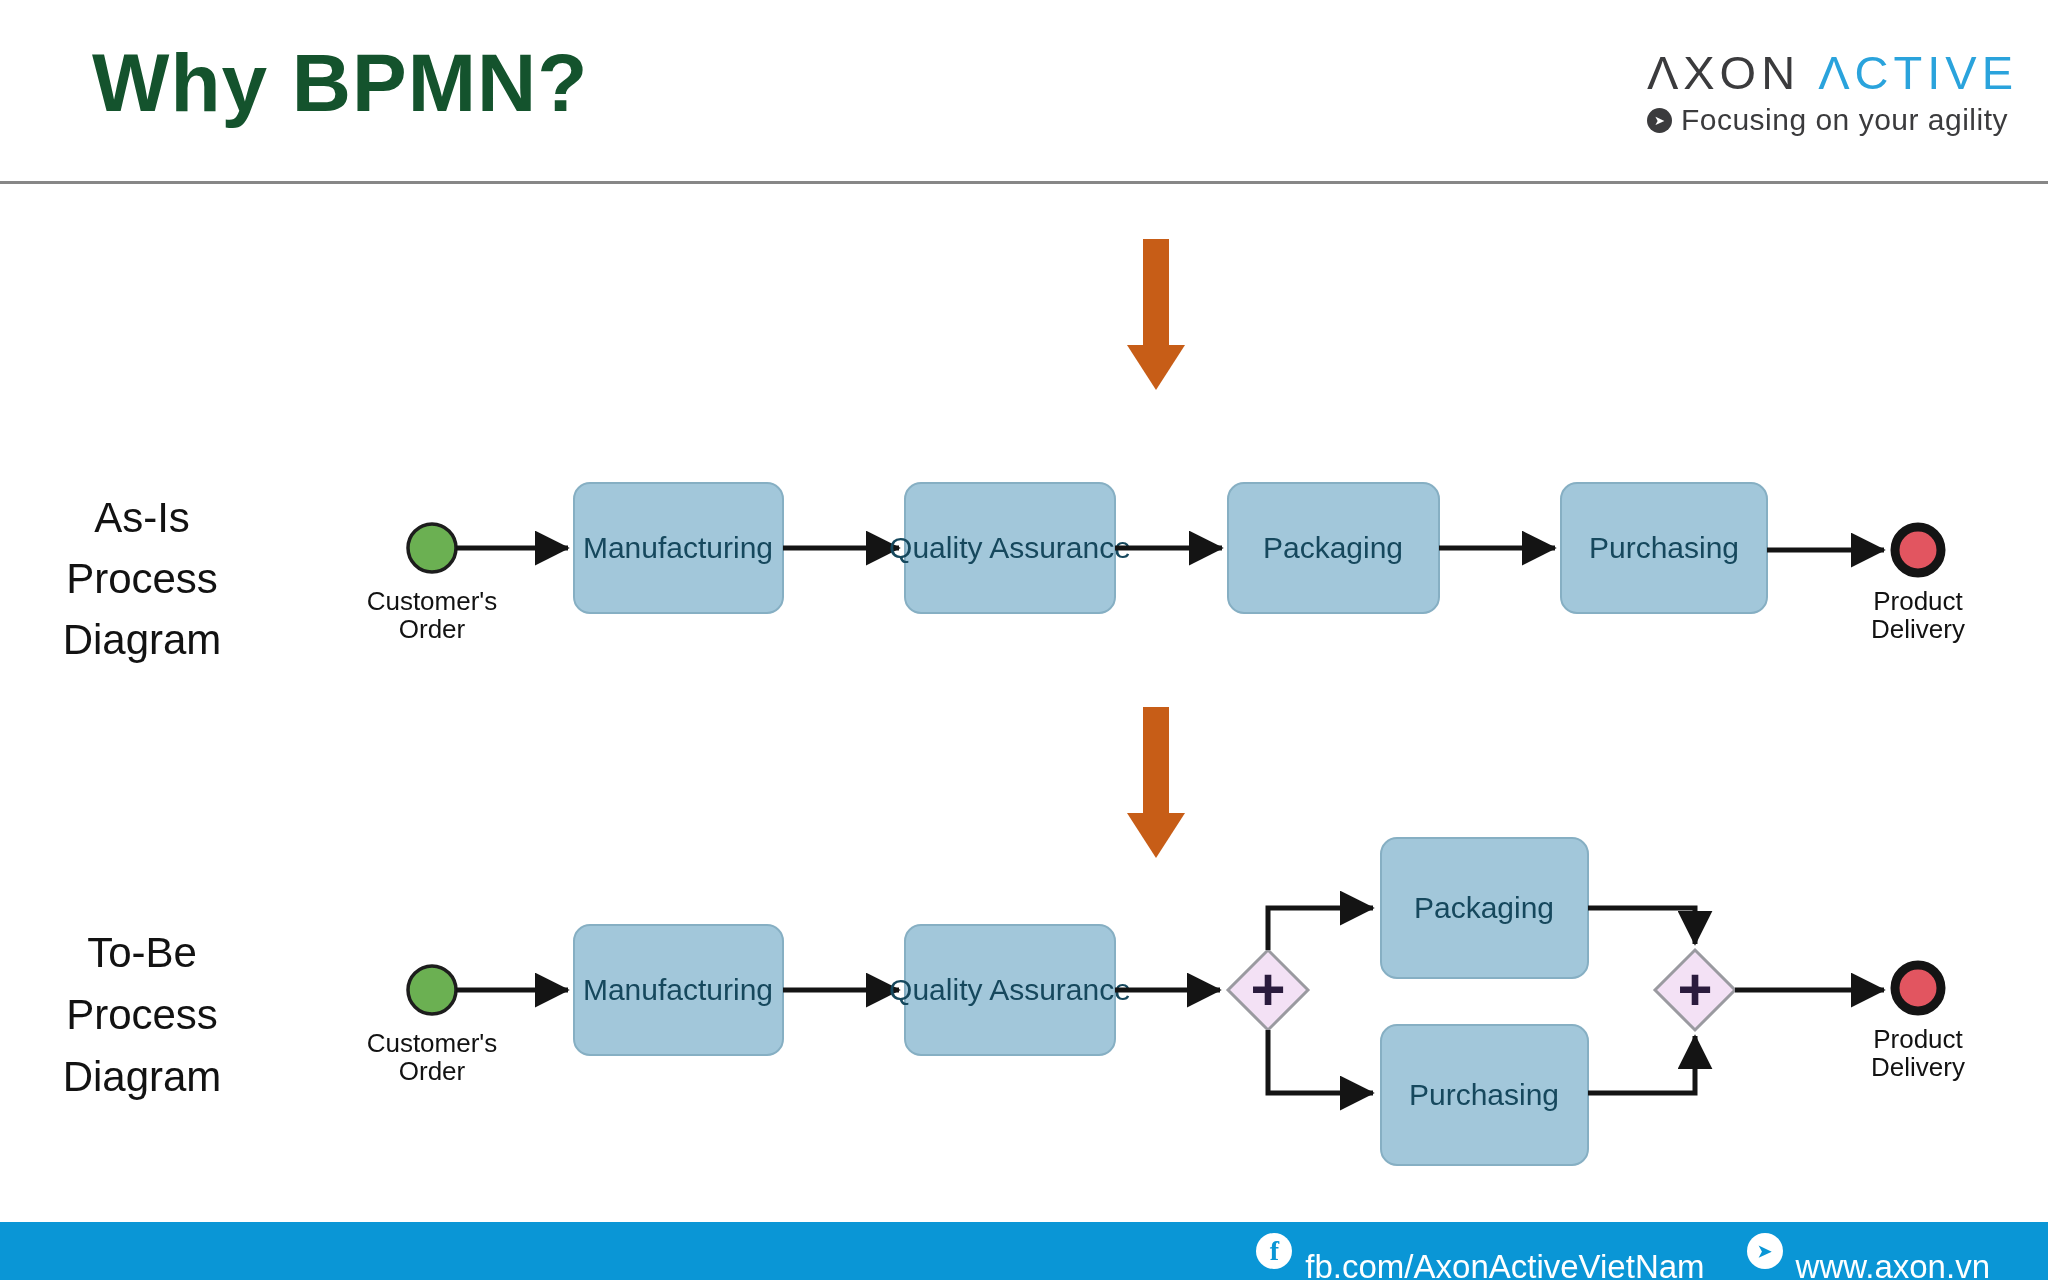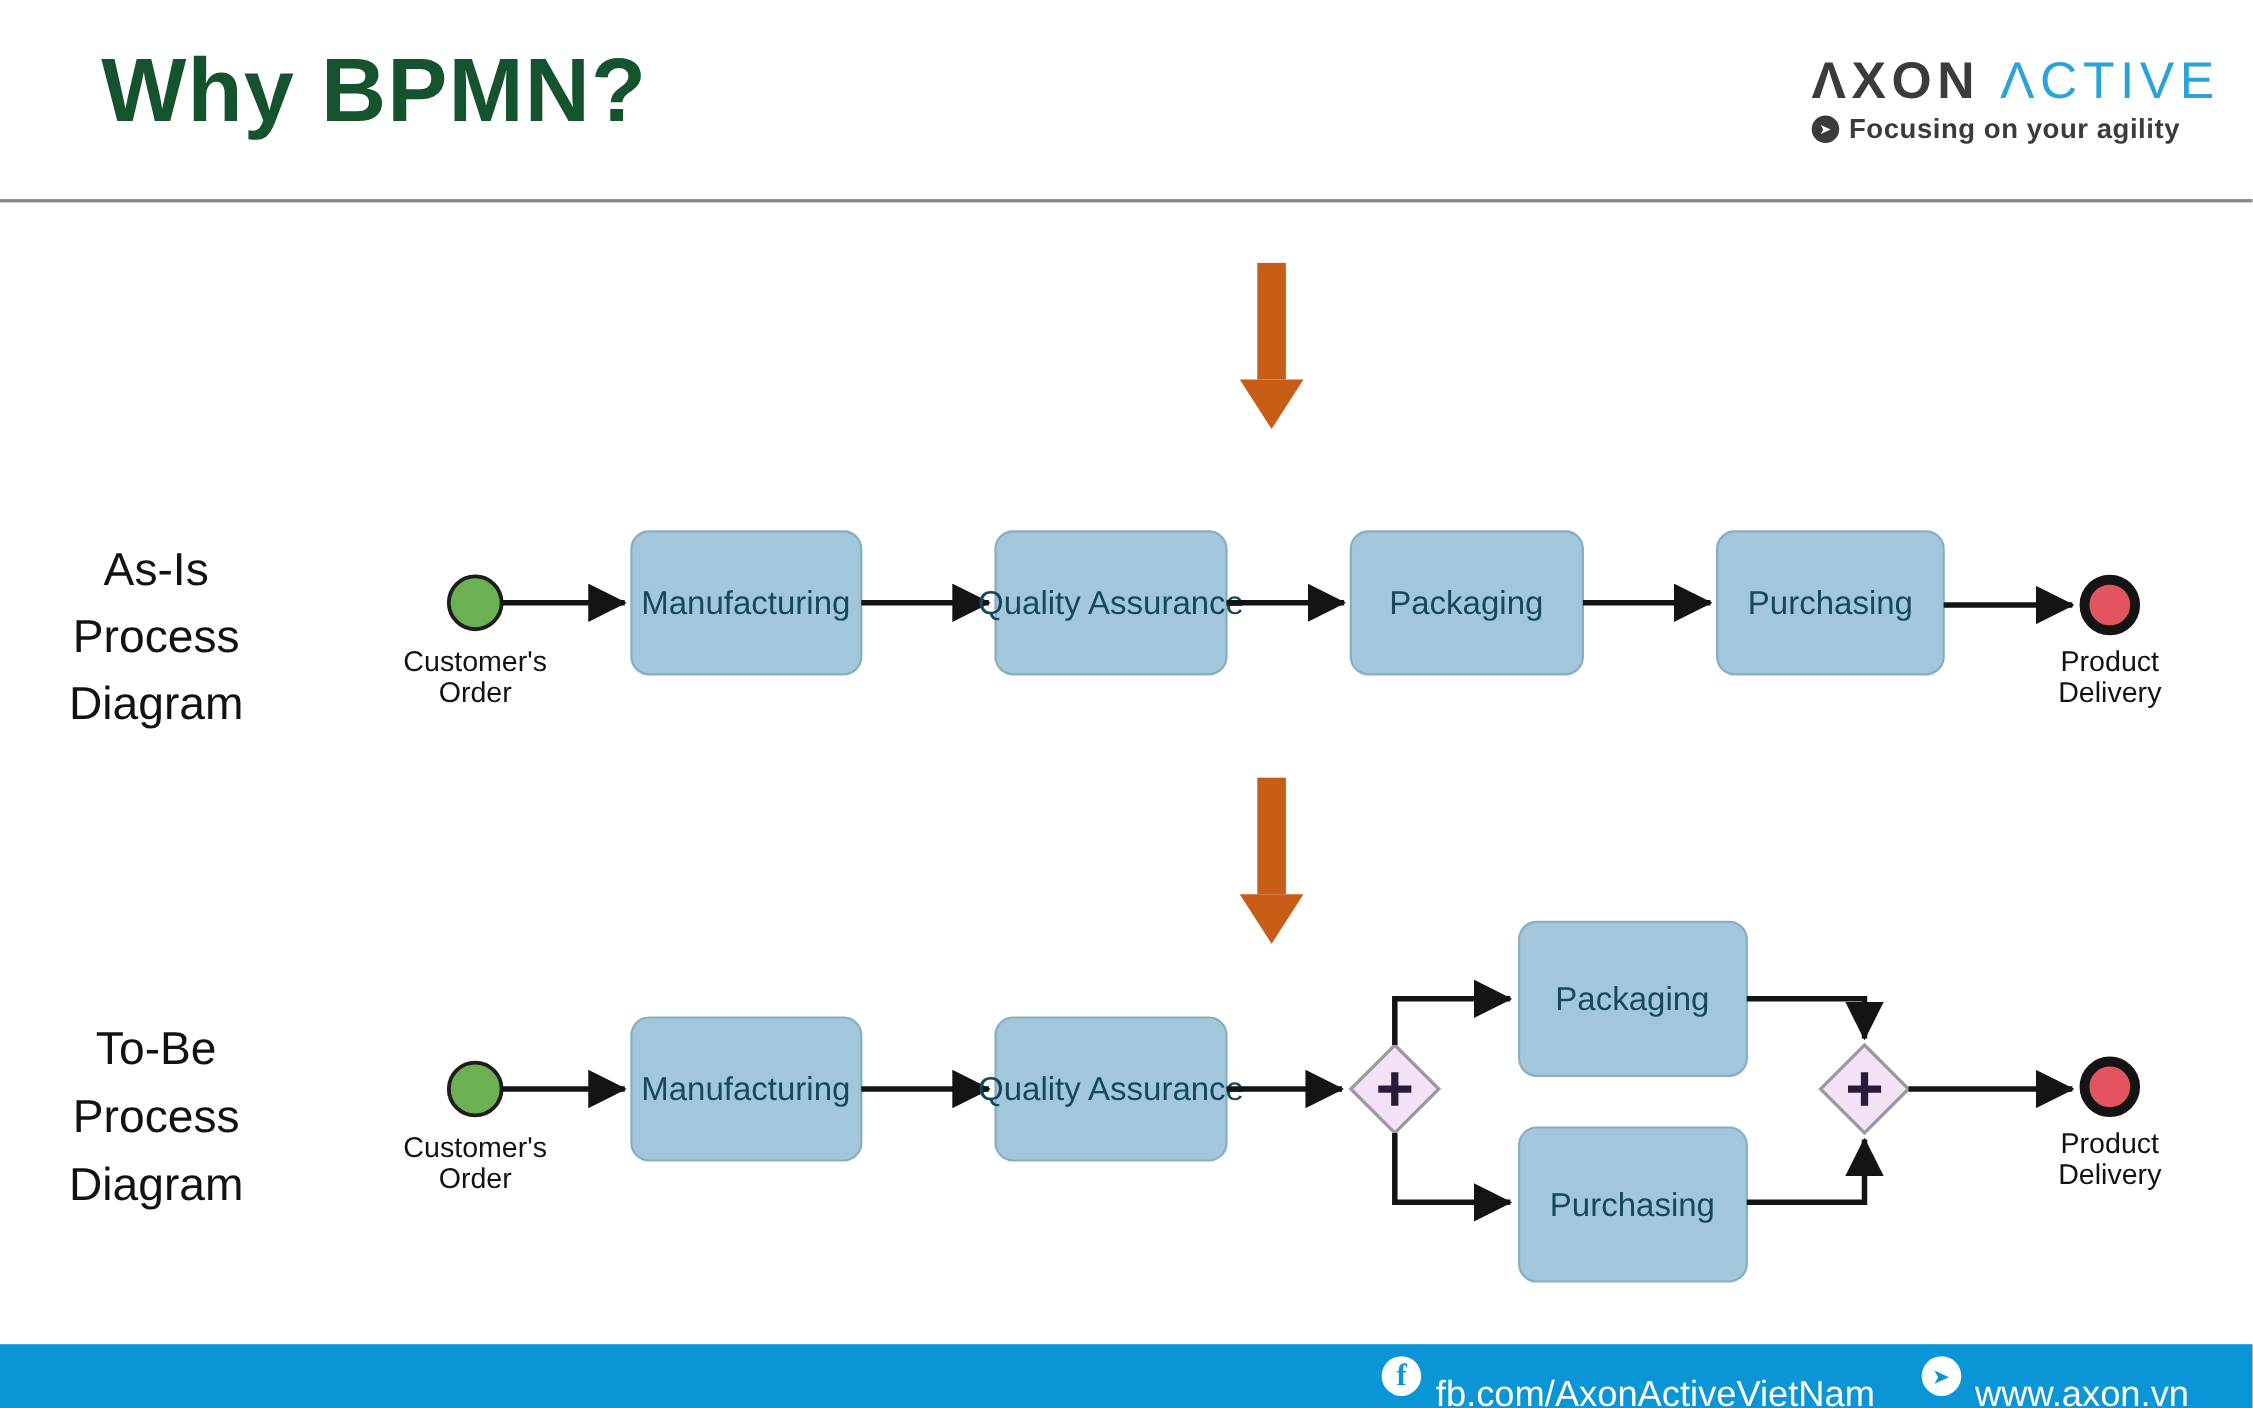--- a/index.html
+++ b/index.html
@@ -9,29 +9,29 @@
     font-family:"Liberation Sans", sans-serif;
   }
   
   #title {
     position:absolute; left:92px; top:36px;
     font-size:82px; font-weight:bold; color:#14532d;
     letter-spacing:1px;
   }
   #logo { position:absolute; top:48px; right:30px; text-align:left; }
   #logo .brandline { font-size:47px; letter-spacing:5px; line-height:1.05; white-space:nowrap; }
-  #logo .brand-primary { color:#3b3b3d; font-weight:700; }
+  #logo .brand-primary { color:#3b3b3d; font-weight:400; }
   #logo .brand-secondary { color:#2aa3dc; font-weight:400; }
   #logo .tagline { display:flex; align-items:center; gap:9px; margin-top:6px; }
   #logo .tagline-icon {
     width:25px; height:25px; border-radius:50%; background:#3b3b3d;
     color:#ffffff; font-size:13px; display:flex; align-items:center; justify-content:center;
     flex:0 0 auto;
   }
-  #logo .tagline-text { font-size:25px; color:#3b3b3d; font-weight:700; letter-spacing:0.5px;text-align:right; }
+  #logo .tagline-text { font-size:30px; color:#3b3b3d; font-weight:400; letter-spacing:0.5px;text-align:right; }
   #divider { position:absolute; left:0; top:181px; width:2048px; height:3px; background:#878787; }
   
   #diagram-svg { position:absolute; left:0; top:0; }
   #diagram-svg text { font-family:"Liberation Sans", sans-serif; }
   .side-label  { font-size:42px; fill:#121212; text-anchor:middle; }
   .task-label  { font-size:30px; fill:#16485d; font-weight:500; text-anchor:middle; }
   .event-label { font-size:26px; fill:#121212; text-anchor:middle; }
   .gw-plus     { font-size:60px; font-weight:700; fill:#2a1b3d; text-anchor:middle; }
   .task-rect   { fill:#a2c7da; stroke:#86afc3; stroke-width:2; }
   .flow        { stroke:#141414; stroke-width:5; fill:none; }

